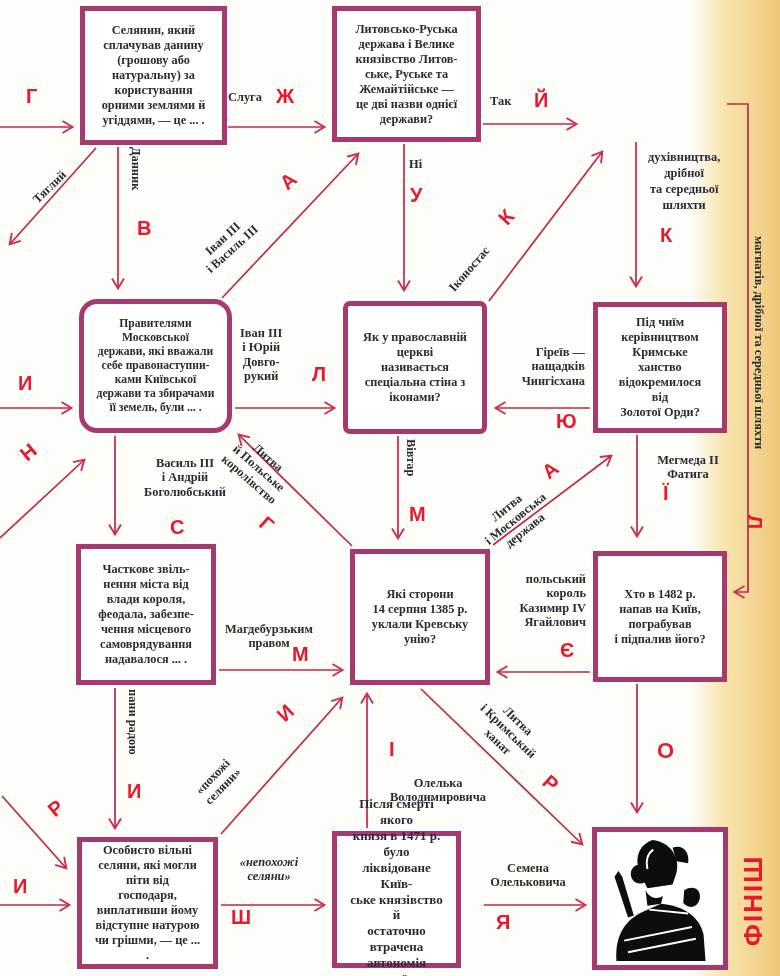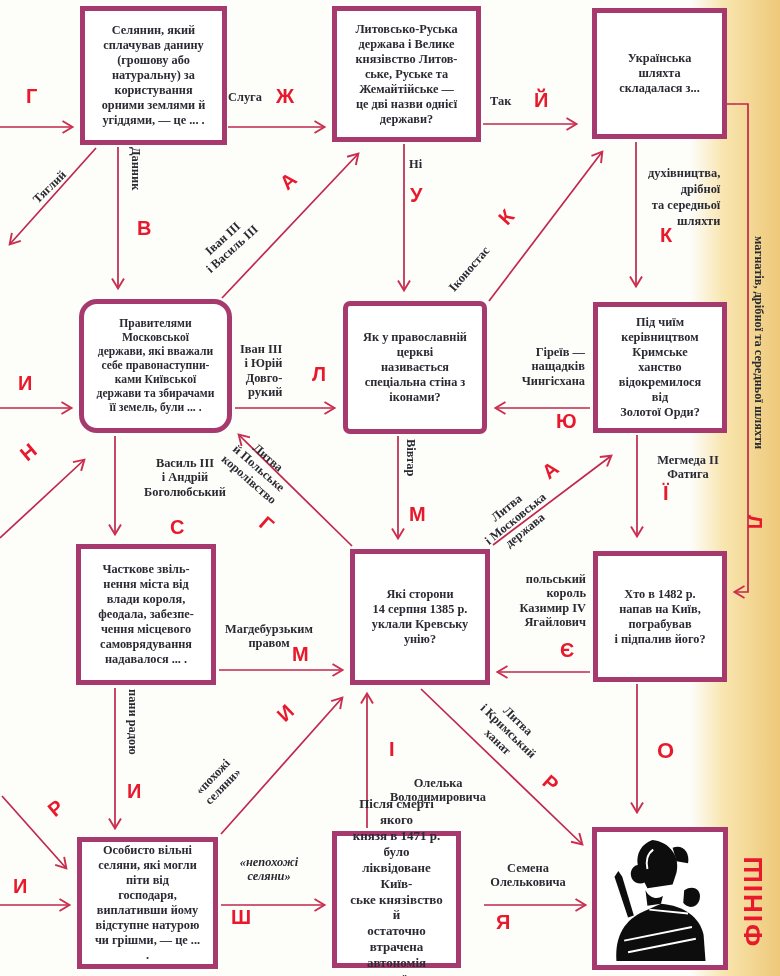--- a/index.html
+++ b/index.html
@@ -6,21 +6,21 @@
   .stage{position:relative;width:780px;height:976px;background:#fdfdfa;overflow:hidden;
          font-family:"Liberation Serif","DejaVu Serif",serif;}
   .band{position:absolute;top:0;height:976px;pointer-events:none;}
   .arrows{position:absolute;left:0;top:0;z-index:1;pointer-events:none;}
   .box{position:absolute;z-index:2;background:#fff;border:5px solid #a63a6e;box-sizing:border-box;
        display:flex;align-items:center;justify-content:center;text-align:center;
        color:#2a2a33;font-weight:bold;font-size:12.3px;line-height:1.22;white-space:pre-line;
        padding:3px 12px;}
   .ans{position:absolute;z-index:2;color:#2a2a33;font-weight:bold;font-size:12.4px;line-height:1.16;
        white-space:pre-line;text-align:center;}
-  .left{text-align:right;margin-top:16px;} .right{text-align:right;}
+  .left{text-align:center;} .right{text-align:right;}
   .vert{writing-mode:vertical-rl;}
   .ltr{position:absolute;z-index:3;color:#e8192c;font-family:"Liberation Sans","DejaVu Sans",sans-serif;
        font-weight:bold;font-size:20px;line-height:1;}
   .finish{position:absolute;z-index:3;color:#e8192c;font-family:"Liberation Sans","DejaVu Sans",sans-serif;
        font-weight:bold;font-size:26px;letter-spacing:2px;text-align:center;}
   .engraving{width:100%;height:100%;display:block;}
 </style>
 </head>
 <body>
 
@@ -75,23 +75,20 @@
 користування
 орними землями й
 угіддями, — це ... .</div>
   <div class="box" style="left:332px;top:6px;width:149px;height:136px;">Литовсько-Руська
 держава і Велике
 князівство Литов-
 ське, Руське та
 Жемайтійське —
 це дві назви однієї
 держави?</div>
-  <div class="box" style="left:592px;top:8px;width:135px;height:131px;">Українська
-шляхта
-складалася з...</div>
   <div class="box" style="left:79px;top:299px;width:153px;height:134px;font-size:11.6px;border-radius:18px;">Правителями
 Московської
 держави, які вважали
 себе правонаступни-
 ками Київської
 держави та збирачами
 її земель, були ... .</div>
   <div class="box" style="left:343px;top:301px;width:144px;height:133px;border-radius:7px;">Як у православній
 церкві
 називається

